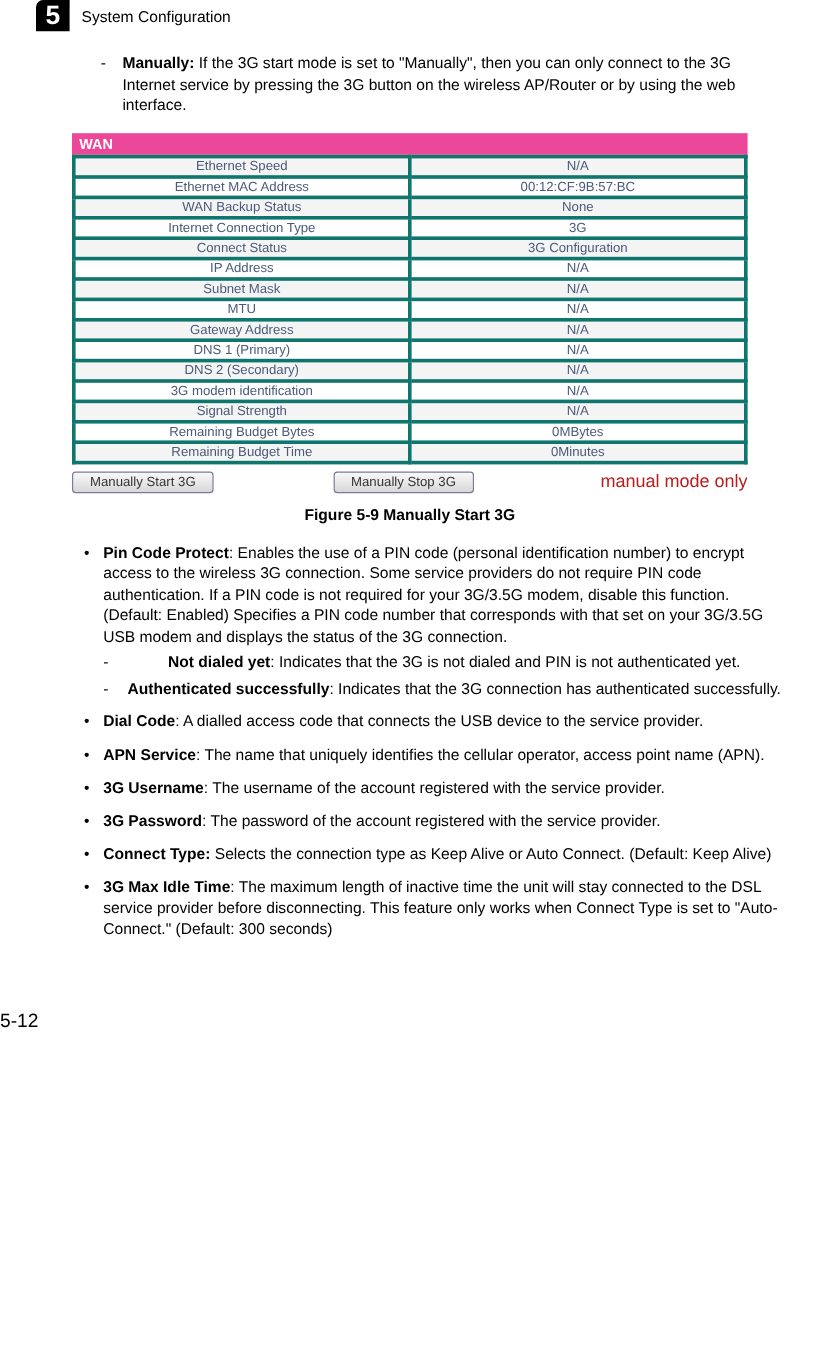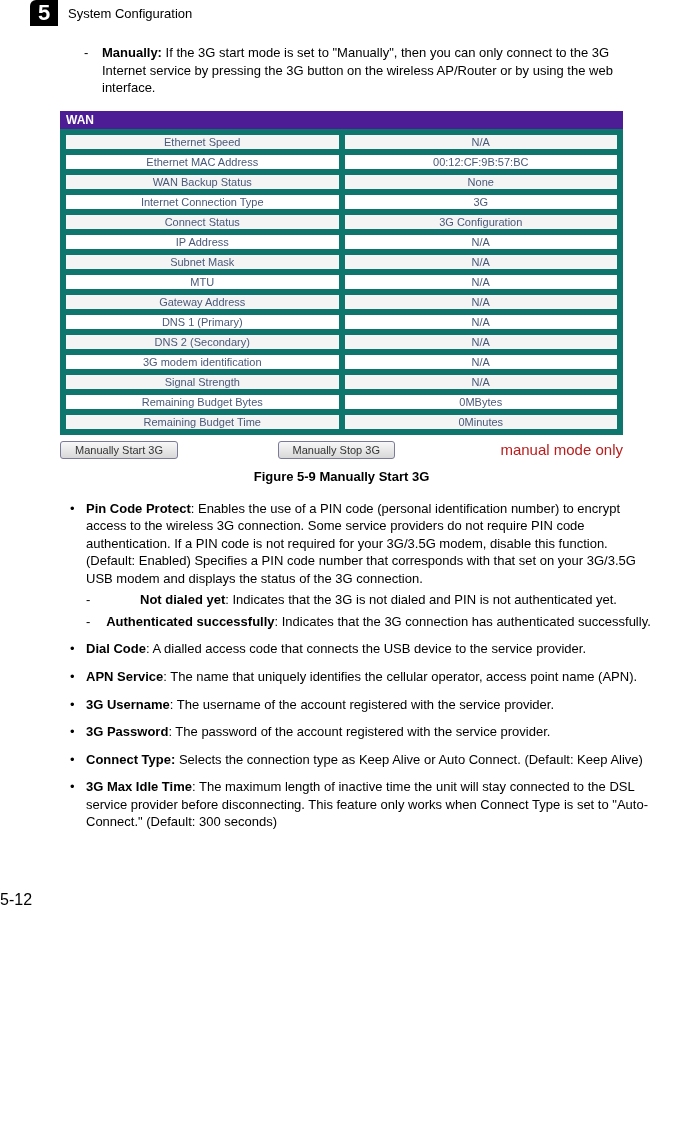--- a/index.html
+++ b/index.html
@@ -83,34 +83,34 @@
   }
   .sub-dash-list li::before {
     content: "-";
     position: absolute;
     left: 0;
   }
   .figure-box {
     margin: 0 30px 8px 30px;
   }
   .wan-header {
-    background: #4c1d95;
+    background: #ec4899;
     color: #fff;
     font-weight: bold;
     font-size: 12px;
     padding: 2px 6px;
   }
   .wan-table {
     width: 100%;
     border-collapse: collapse;
     font-family: Verdana, Arial, sans-serif;
     font-size: 11px;
   }
   .wan-table td {
-    border: 6px solid #0f766e;
+    border: 3px solid #0f766e;
     padding: 1px 4px;
     text-align: center;
     color: #4a5a78;
   }
   .wan-table tr:nth-child(odd) td { background: #f4f4f4; }
   .wan-table tr:nth-child(even) td { background: #ffffff; }
   .wan-table td:first-child { width: 50%; }
   .button-row {
     display: flex;
     align-items: center;

